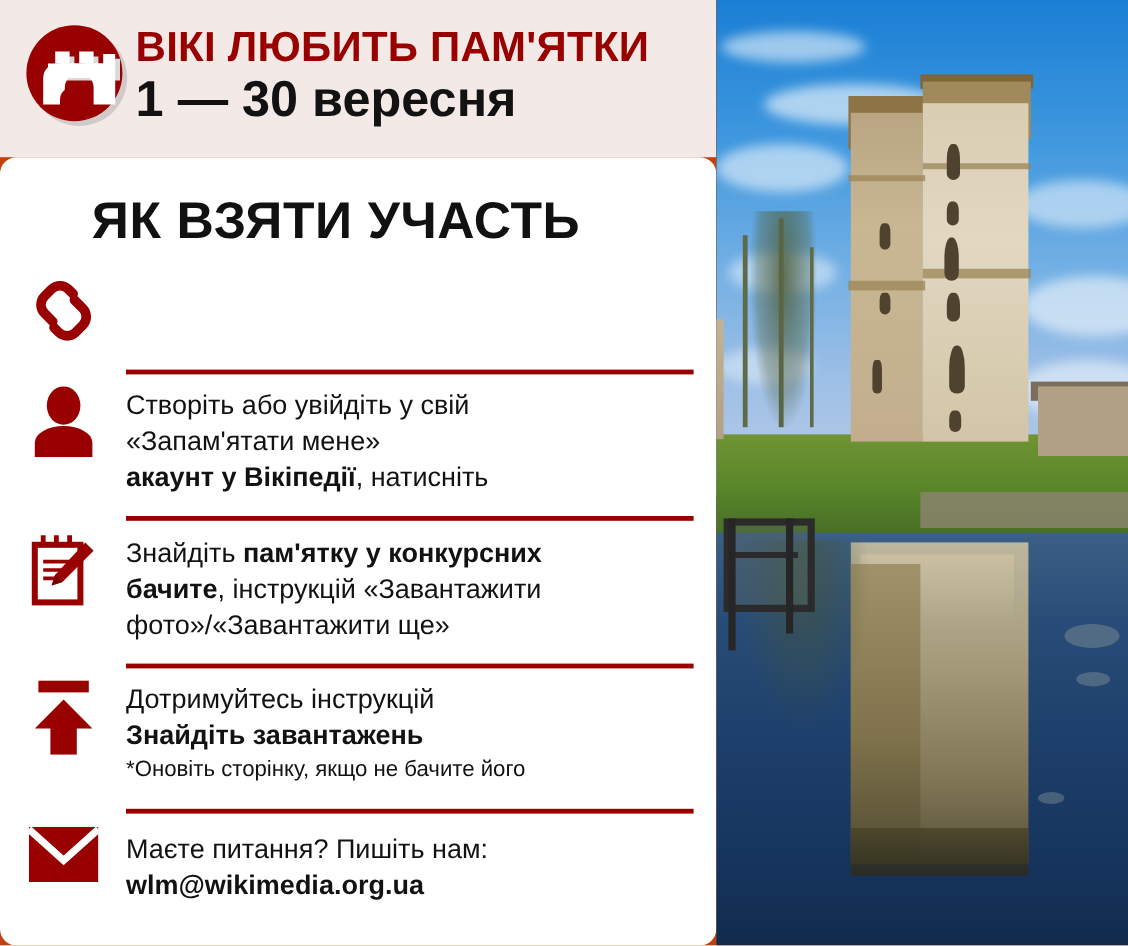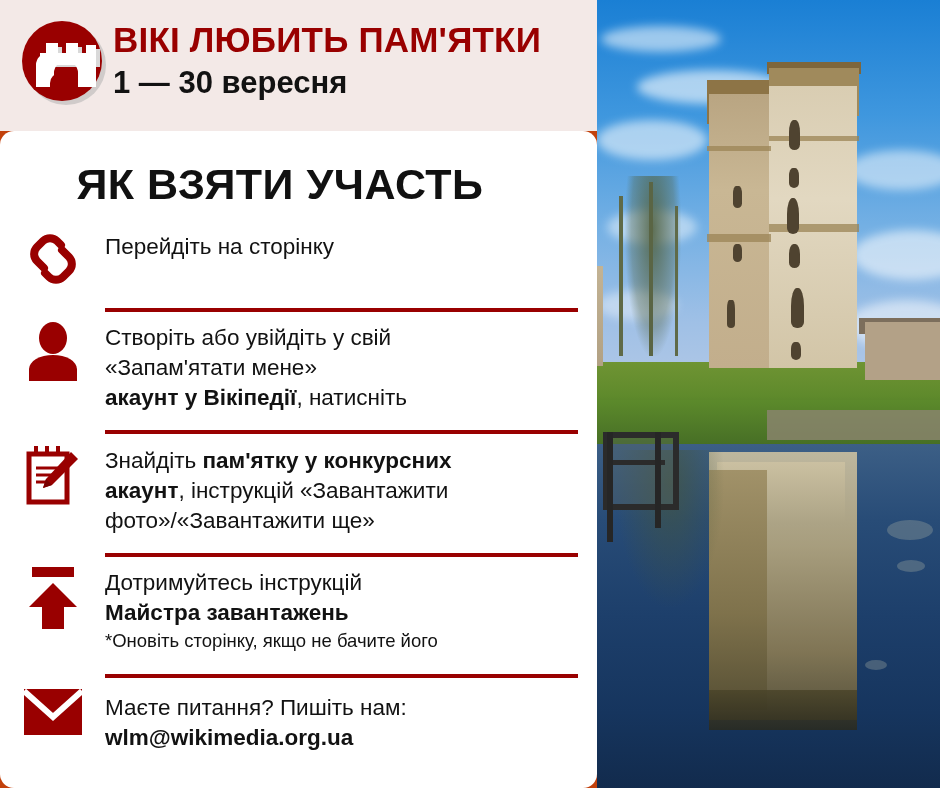--- a/index.html
+++ b/index.html
@@ -23,21 +23,21 @@
 
   .header-text{
     position:absolute;left:113px;top:18px;width:480px;
   }
   .title-main{
     font-size:35px;font-weight:bold;color:#990000;
     letter-spacing:0.2px;line-height:44px;white-space:nowrap;
     margin:0;
   }
   .title-date{
-    font-size:31px;font-weight:bold;color:#121212;
+    font-size:42px;font-weight:bold;color:#121212;
     line-height:42px;white-space:nowrap;margin:0;
   }
 
   
   .left-col{
     position:absolute;left:0;top:131px;width:597px;height:657px;
     background:#ffffff;
     border-radius:14px;
   }
   .how-title{
@@ -276,21 +276,20 @@
       <div class="step step1">
         <div class="step-icon">
           <svg width="56" height="56" viewBox="0 0 56 56" aria-hidden="true">
             <g fill="none" stroke="#990000" stroke-width="8" stroke-linecap="round">
               <path d="M19 37 L12 30 a10 10 0 0 1 0 -14 l6 -6 a10 10 0 0 1 14 0 l4 4"></path>
               <path d="M37 19 L44 26 a10 10 0 0 1 0 14 l-6 6 a10 10 0 0 1 -14 0 l-4 -4"></path>
             </g>
           </svg>
         </div>
         <div class="step-body">
-          <p class="step-text">Перейдіть на сторінку</p>
         </div>
       </div>
       <div class="divider d1"></div>
 
       <div class="step step2">
         <div class="step-icon">
           <svg width="52" height="60" viewBox="0 0 52 60" aria-hidden="true">
             <ellipse cx="26" cy="17" rx="14" ry="16" fill="#990000"></ellipse>
             <path d="M2 60 v-12 a24 14 0 0 1 48 0 v12 z" fill="#990000"></path>
           </svg>
@@ -318,36 +317,36 @@
                 <path d="M13 38 h17"></path>
             </g>
             <g>
               <path d="M48 8 l7 7 l-26 26 l-9 3 l3 -9 z" fill="#990000"></path>
               <path d="M20 44 l3 -9 l6 6 z" fill="#7a0000"></path>
             </g>
           </svg>
         </div>
         <div class="step-body">
           <p class="step-text"><span>Знайдіть </span><b>пам'ятку у конкурсних</b></p>
-          <p class="step-text"><b>акаунт</b><span>, інструкцій «Завантажити</span></p>
+          <p class="step-text"><b>бачите</b><span>, інструкцій «Завантажити</span></p>
           <p class="step-text">фото»/«Завантажити ще»</p>
         </div>
       </div>
       <div class="divider d3"></div>
 
       <div class="step step4">
         <div class="step-icon">
           <svg width="54" height="62" viewBox="0 0 54 62" aria-hidden="true">
             <rect x="6" y="0" width="42" height="10" fill="#990000"></rect>
             <path d="M27 16 L51 40 H38 V62 H16 V40 H3 z" fill="#990000"></path>
           </svg>
         </div>
         <div class="step-body">
           <p class="step-text">Дотримуйтесь інструкцій</p>
-          <p class="step-text"><b>Майстра завантажень</b></p>
+          <p class="step-text"><b>Знайдіть завантажень</b></p>
           <p class="step-note">*Оновіть сторінку, якщо не бачите його</p>
         </div>
       </div>
       <div class="divider d4"></div>
 
       <div class="step step5">
         <div class="step-icon">
           <svg width="58" height="46" viewBox="0 0 58 46" aria-hidden="true">
             <rect x="0" y="0" width="58" height="46" fill="#990000"></rect>
             <path d="M0 2 L29 28 L58 2" fill="none" stroke="#ffffff" stroke-width="6"></path>

